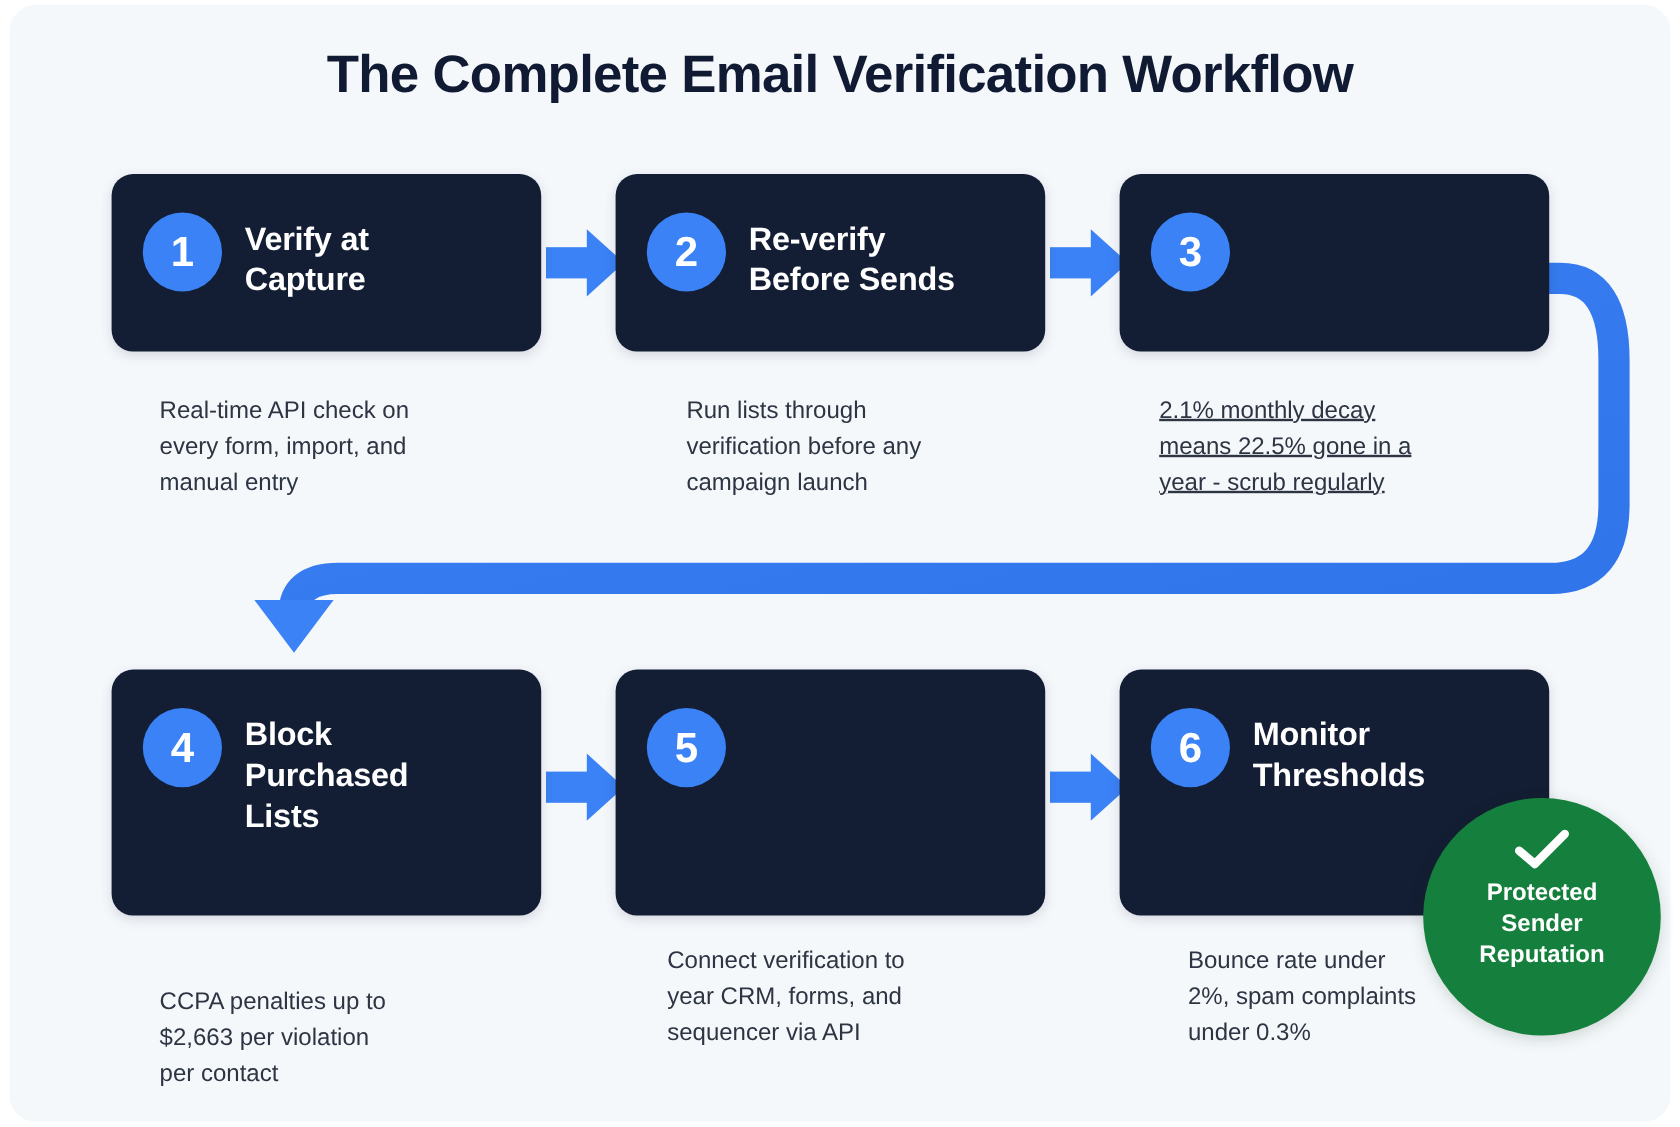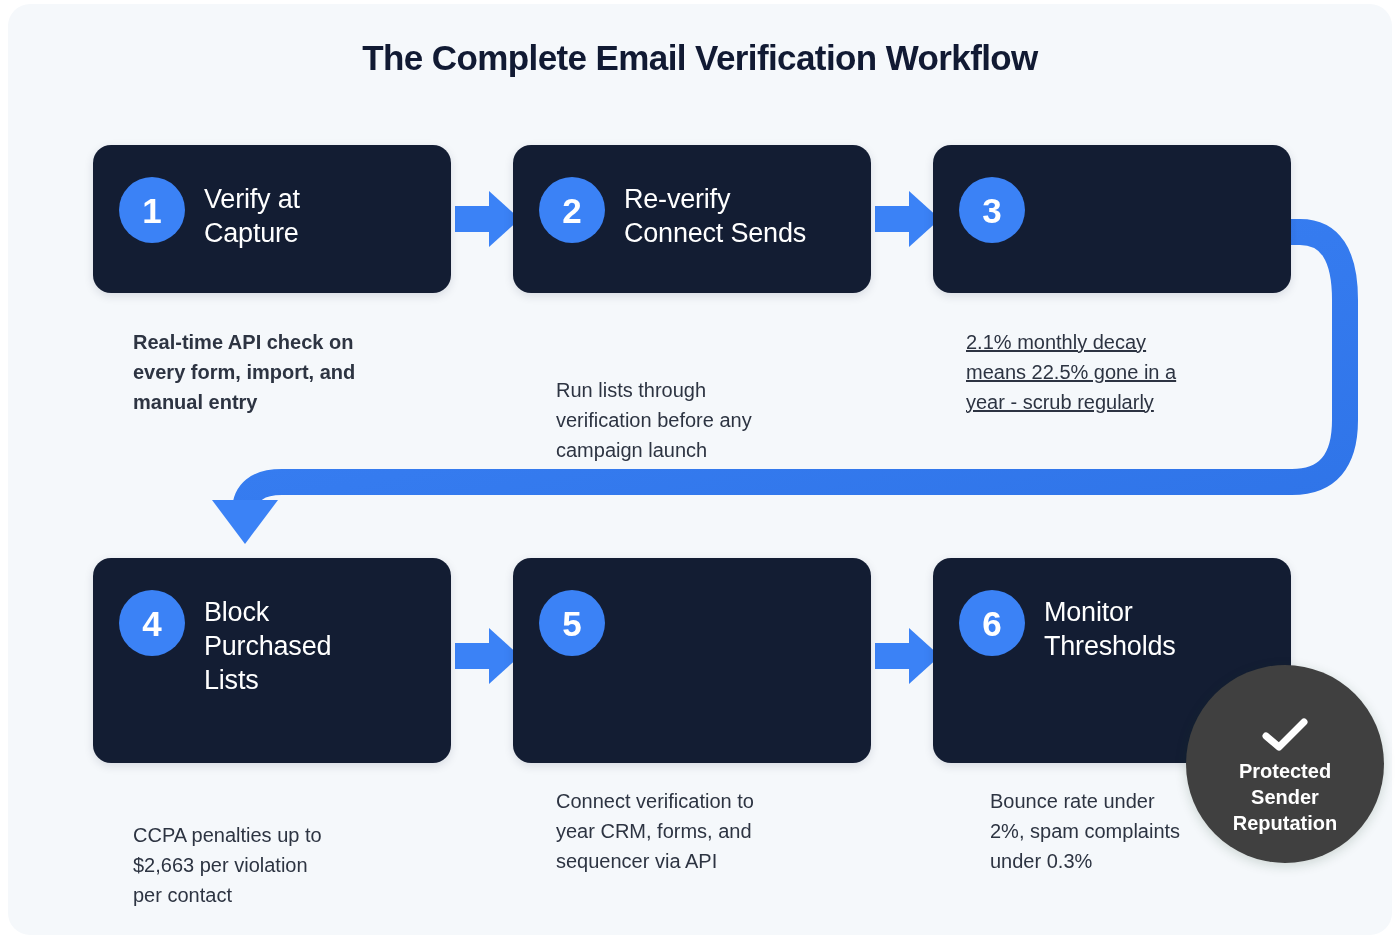--- a/index.html
+++ b/index.html
@@ -20,21 +20,21 @@
     width:1384px;height:931px;
     background:#f5f8fb;
     border-radius:22px;
   }
   
   .title{
     position:absolute;
     left:0;top:38px;
     width:1400px;
     text-align:center;
-    font-size:35px;
+    font-size:44px;
     font-weight:bold;
     letter-spacing:-0.6px;
     color:#111a33;
     font-family:"Liberation Sans", sans-serif;
   }
   
   #wires{
     position:absolute;left:0;top:0;width:1400px;height:939px;
     pointer-events:none;
   }
@@ -60,45 +60,45 @@
     font-size:35px;
     font-weight:bold;
     display:flex;
     align-items:center;
     justify-content:center;
     line-height:1;
   }
   .card-title{
     color:#ffffff;
     font-size:27px;
-    font-weight:normal;
+    font-weight:bold;
     line-height:1.26;
     letter-spacing:-0.2px;
     padding-top:5px;
     white-space:pre-line;
   }
   
   .desc{
     position:absolute;
     color:#2d3442;
     font-size:20px;
     line-height:1.49;
     white-space:pre-line;
   }
   
   .badge{
     position:absolute;
     left:1186px;top:665px;
     width:198px;height:198px;
     border-radius:50%;
-    background:#404040;
+    background:#15803d;
     display:flex;
     flex-direction:column;
     align-items:center;
-    justify-content:center;
+    justify-content:flex-start;
     padding-top:26px;
     box-sizing:border-box;
     box-shadow:0 3px 12px rgba(20,60,35,0.18);
   }
   .badge .check{
     width:46px;height:34px;
     margin-bottom:6px;
   }
   .badge .btext{
     color:#ffffff;
@@ -151,32 +151,32 @@
     </g>
   </svg>
 
   <div class="card" style="left:93px;top:145px;width:358px;height:148px;">
     <div class="card-inner">
       <div class="num">1</div>
       <div class="card-title">Verify at
 Capture</div>
     </div>
   </div>
-  <div class="desc" style="left:133px;top:328px;width:300px;font-weight:bold;">Real-time API check on
+  <div class="desc" style="left:133px;top:328px;width:300px;">Real-time API check on
 every form, import, and
 manual entry</div>
 
   <div class="card" style="left:513px;top:145px;width:358px;height:148px;">
     <div class="card-inner">
       <div class="num">2</div>
       <div class="card-title">Re-verify
-Connect Sends</div>
-    </div>
-  </div>
-  <div class="desc" style="left:556px;top:328px;width:310px;margin-top:48px;">Run lists through
+Before Sends</div>
+    </div>
+  </div>
+  <div class="desc" style="left:572px;top:328px;width:310px;">Run lists through
 verification before any
 campaign launch</div>
 
   <div class="card" style="left:933px;top:145px;width:358px;height:148px;">
     <div class="card-inner">
       <div class="num">3</div>
     </div>
   </div>
   <div class="desc" style="left:966px;top:328px;width:300px;text-decoration:underline;">2.1% monthly decay
 means 22.5% gone in a

